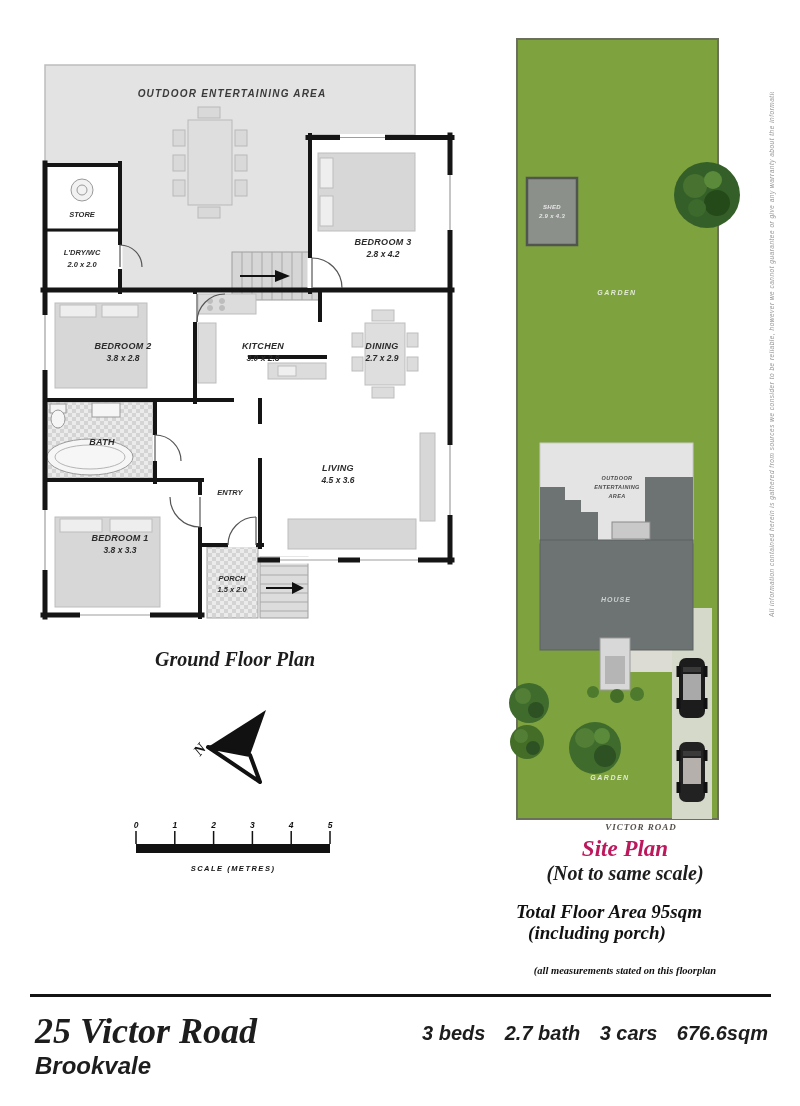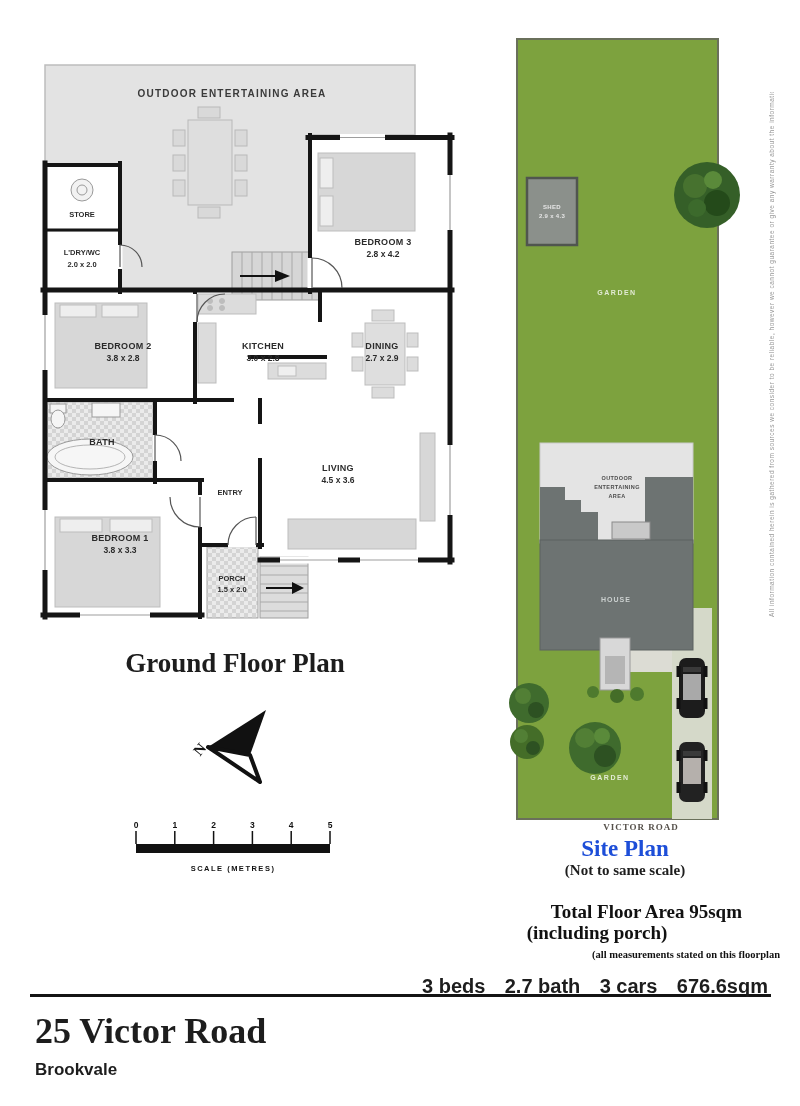--- a/index.html
+++ b/index.html
@@ -1,47 +1,47 @@
 <!DOCTYPE html>
 <html><head>
 <meta charset="utf-8">
 <style>
   html,body{margin:0;padding:0;background:#fff;}
   #canvas{position:relative;width:800px;height:1106px;background:#ffffff;overflow:hidden;
-          font-family:"Liberation Sans",sans-serif;}
+          font-family:"Liberation Sans",sans-serif;font-style:italic;}
   .abs{position:absolute;}
   
   .room-label{font-family:"Liberation Sans",sans-serif;font-weight:700;font-size:9px;
               fill:#2b2b2b;letter-spacing:.3px;text-anchor:middle;}
   .room-dims{font-family:"Liberation Sans",sans-serif;font-weight:700;font-size:8.5px;
              fill:#2b2b2b;text-anchor:middle;}
   .area-label{font-family:"Liberation Sans",sans-serif;font-weight:700;font-size:10px;
               fill:#3a3a3a;letter-spacing:1.2px;text-anchor:middle;}
   .small-label{font-family:"Liberation Sans",sans-serif;font-weight:700;font-size:7.5px;
                fill:#2b2b2b;text-anchor:middle;}
   
-  .plan-title{font-family:"Liberation Serif",serif;font-weight:700;font-size:27px;color:#1d1d1d;
+  .plan-title{font-family:"Liberation Serif",serif;font-weight:700;font-size:20px;color:#1d1d1d;
               text-align:center;}
-  .site-title{font-family:"Liberation Serif",serif;font-weight:600;font-size:23px;color:#1d4ed8;
+  .site-title{font-family:"Liberation Serif",serif;font-weight:600;font-size:23px;color:#be185d;
               text-align:center;line-height:1.1;}
-  .site-sub{font-family:"Liberation Serif",serif;font-weight:600;font-size:15px;color:#1d1d1d;
+  .site-sub{font-family:"Liberation Serif",serif;font-weight:600;font-size:20px;color:#1d1d1d;
             text-align:center;}
   .road-label{font-family:"Liberation Serif",serif;font-weight:700;font-size:9px;color:#55504a;
               letter-spacing:1px;text-align:center;}
   .area-total{font-family:"Liberation Serif",serif;font-weight:700;font-size:19px;color:#111;
               text-align:center;line-height:1.15;}
   .fine-print{font-family:"Liberation Serif",serif;font-weight:700;font-size:10.5px;color:#111;
-              text-align:right;line-height:1.25;}
+              text-align:center;line-height:1.25;margin-top:16px;}
   .side-note{font-family:"Liberation Sans",sans-serif;font-size:6.5px;color:#979797;
              writing-mode:vertical-rl;transform:rotate(180deg);letter-spacing:.5px;
              white-space:nowrap;overflow:hidden;}
   .footer-rule{background:#141414;}
   .addr1{font-family:"Liberation Serif",serif;font-weight:600;font-size:36px;color:#1d1d1d;}
-  .addr2{font-family:"Liberation Sans",sans-serif;font-weight:700;font-size:17px;color:#1d1d1d;
-         margin-top:8px;}
+  .addr2{font-family:"Liberation Sans",sans-serif;font-weight:700;font-size:24px;color:#1d1d1d;
+         }
   .stats{display:flex;justify-content:space-between;font-family:"Liberation Sans",sans-serif;
          font-weight:700;font-size:20px;color:#1d1d1d;}
   
   .site-garden{font-family:"Liberation Sans",sans-serif;font-weight:700;font-size:7px;
                fill:rgba(255,255,255,.78);letter-spacing:1.5px;text-anchor:middle;}
   .site-tiny{font-family:"Liberation Sans",sans-serif;font-weight:700;font-size:5.5px;
              fill:#4c4c4c;letter-spacing:.4px;text-anchor:middle;}
   .site-house{font-family:"Liberation Sans",sans-serif;font-weight:700;font-size:7px;
               fill:#ccd1d0;letter-spacing:1px;text-anchor:middle;}
   .site-shed{font-family:"Liberation Sans",sans-serif;font-weight:700;font-size:6px;
@@ -359,33 +359,33 @@
     </g>
 
     <text x="105" y="742" class="site-garden">GARDEN</text>
   </svg>
 
   <div class="abs road-label" style="left:521px;top:822px;width:240px;">VICTOR ROAD</div>
 
   <div class="abs site-title" style="left:490px;top:836px;width:270px;">Site Plan</div>
   <div class="abs site-sub" style="left:480px;top:862px;width:290px;">(Not to same scale)</div>
 
-  <div class="abs area-total" style="left:452px;top:901px;width:290px;text-align:right;">Total Floor Area 95sqm</div>
+  <div class="abs area-total" style="left:464px;top:901px;width:290px;">Total Floor Area 95sqm</div>
   <div class="abs area-total" style="left:452px;top:922px;width:290px;">(including porch)</div>
   <div class="abs fine-print" style="left:470px;top:948px;width:310px;">(all measurements stated on this floorplan</div>
 
   <div class="abs side-note" style="left:768px;top:92px;height:525px;width:13px;">All information contained herein is gathered from sources we consider to be reliable, however we cannot guarantee or give any warranty about the information provided and interested parties must rely on their own enquiries</div>
 
   <div class="abs footer-rule" style="left:30px;top:994px;width:741px;height:3px;"></div>
 
   <div class="abs" style="left:35px;top:1010px;">
     <div class="addr1">25 Victor Road</div>
     <div class="addr2">Brookvale</div>
   </div>
 
-  <div class="abs stats" style="left:422px;top:975px;width:346px;align-items:flex-end;">
+  <div class="abs stats" style="left:422px;top:1022px;width:346px;align-items:flex-end;">
     <span>3 beds</span>
     <span>2.7 bath</span>
     <span>3 cars</span>
     <span>676.6sqm</span>
   </div>
 
 </div>
 
 </body></html>

